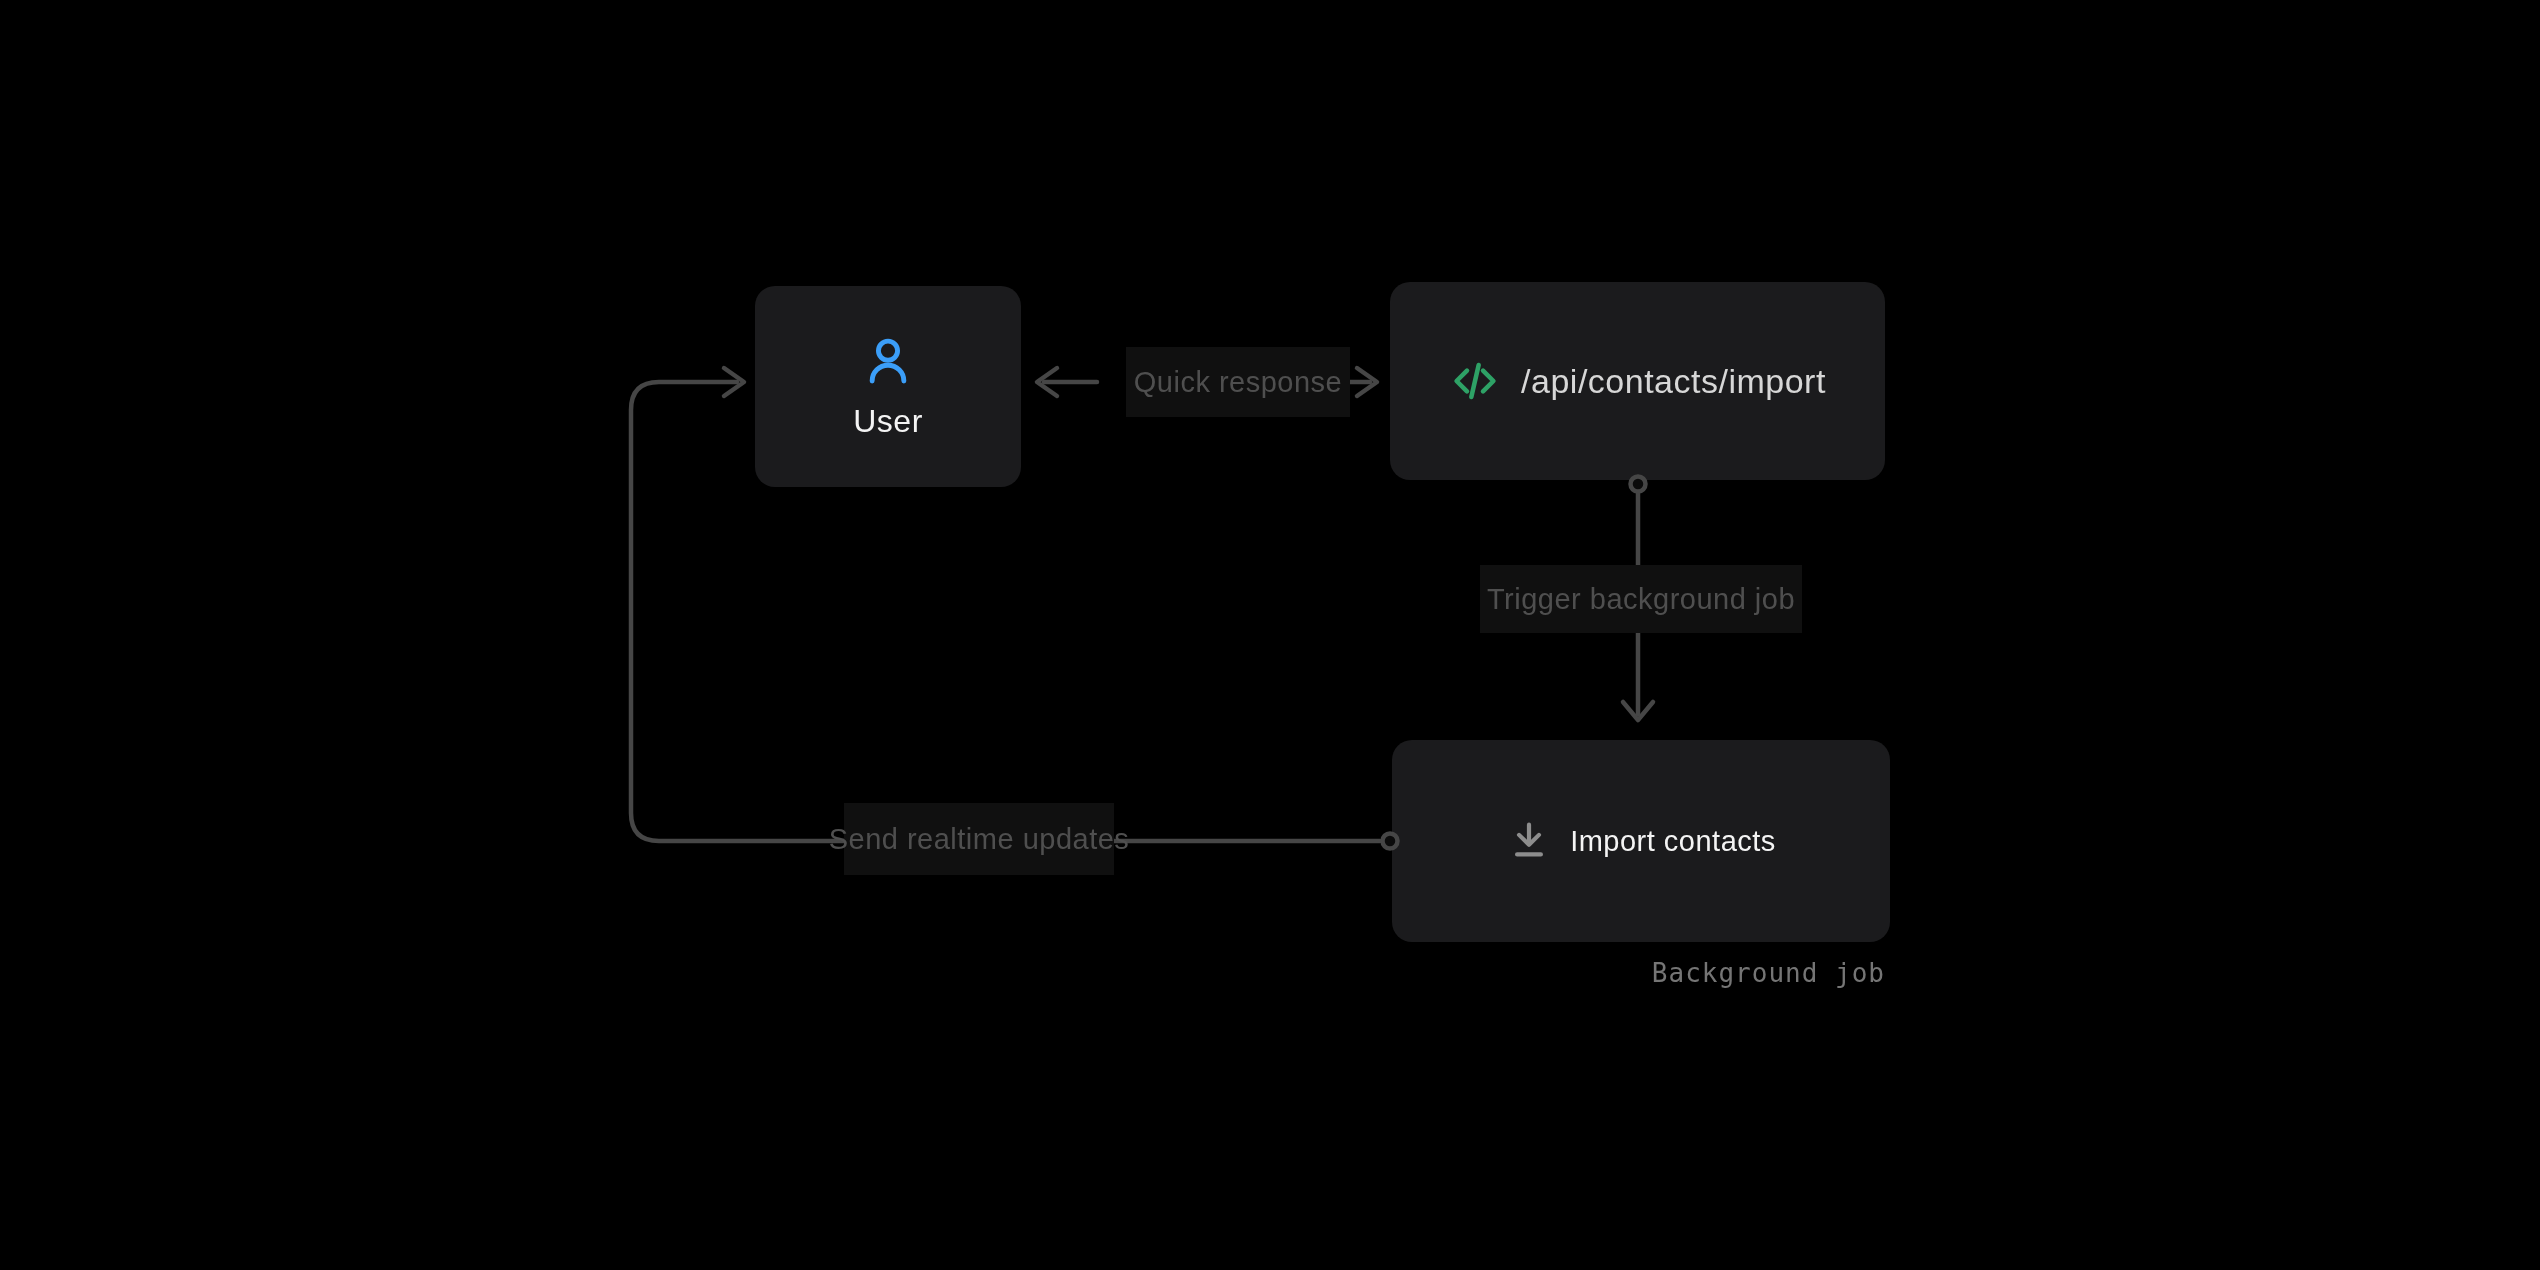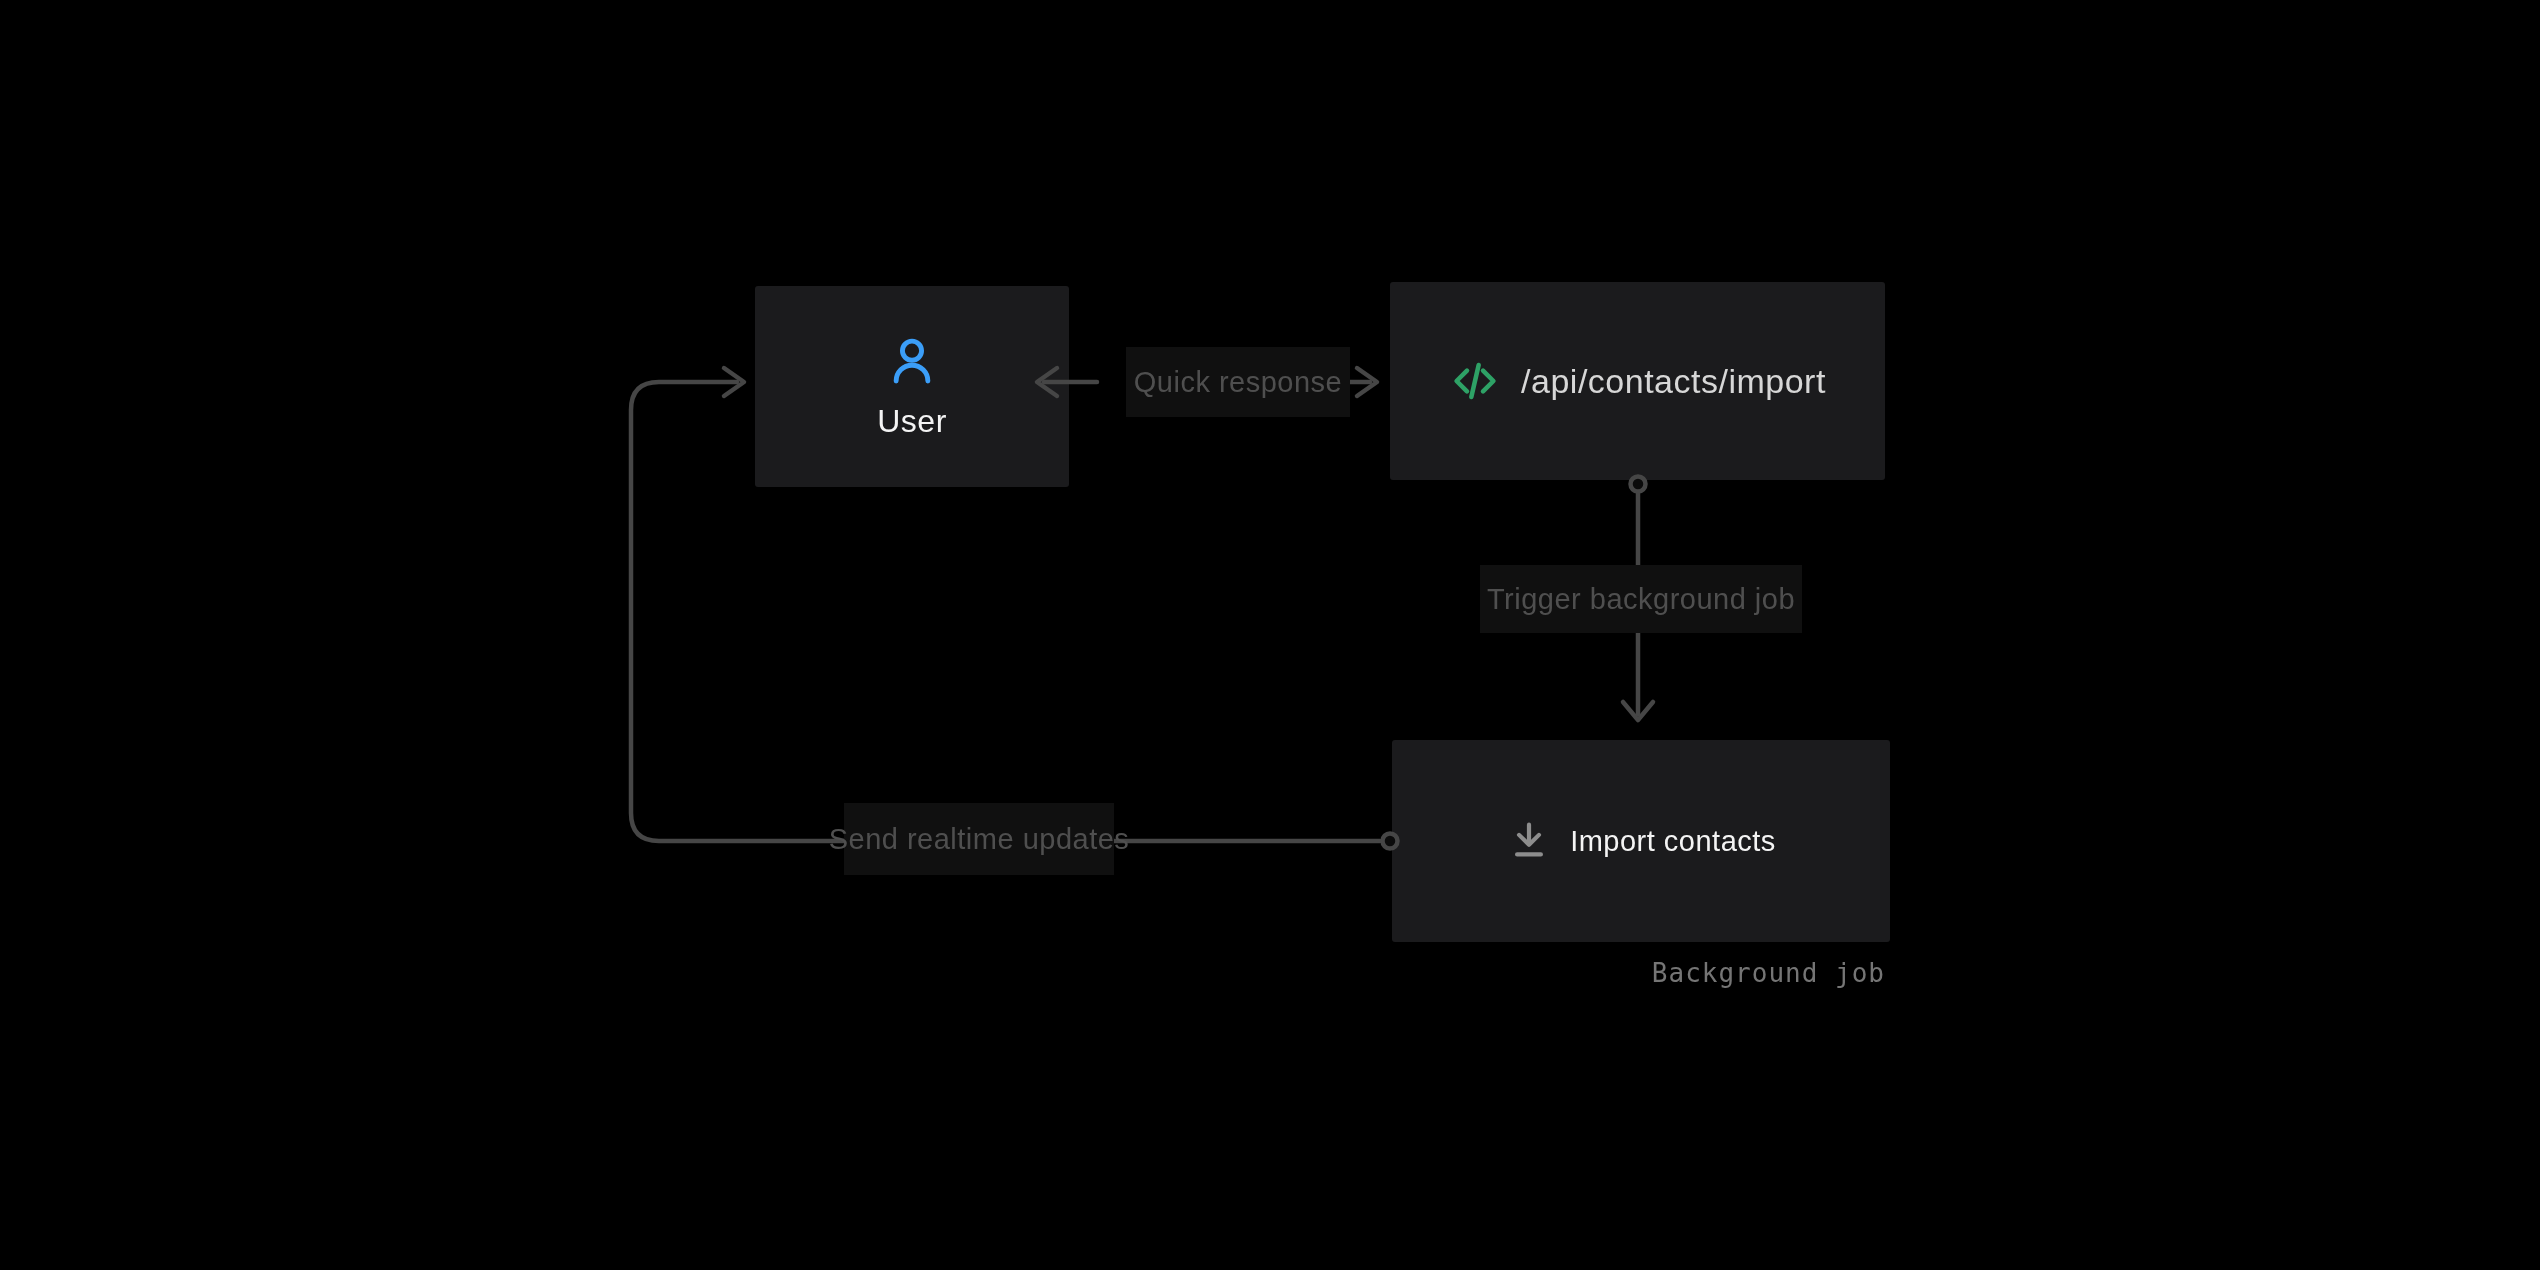--- a/index.html
+++ b/index.html
@@ -13,32 +13,32 @@
   }
   #canvas {
     position: relative;
     width: 2540px;
     height: 1270px;
     background: var(--background, #000);
   }
   .node {
     position: absolute;
     background: var(--node-fill, #1b1b1d);
-    border-radius: 3px;
+    border-radius: 20px;
     display: flex;
     align-items: center;
     justify-content: center;
   }
   .node.col { flex-direction: column; }
   .node.row { flex-direction: row; }
   .node-label {
     color: var(--node-text, #f4f4f4);
     letter-spacing: 0.5px;
   }
-  #node-user   { left: 755px;  top: 286px; width: 314px; height: 201px; gap: 14px; }
+  #node-user   { left: 755px;  top: 286px; width: 266px; height: 201px; gap: 14px; }
   #node-user .node-label { font-size: 32px; }
   #node-api    { left: 1390px; top: 282px; width: 495px; height: 198px; gap: 20px; }
   #node-api .node-label { font-size: 34px; color: var(--api-text, #d7d7d7); }
   #node-import { left: 1392px; top: 740px; width: 498px; height: 202px; gap: 18px; }
   #node-import .node-label { font-size: 29px; }
 
   .icon { display: flex; align-items: center; justify-content: center; }
   .icon svg { display: block; }
   #user-icon     { color: var(--user-icon, #3b9ef8); }
   #code-icon     { color: var(--code-icon, #2ea266); }

